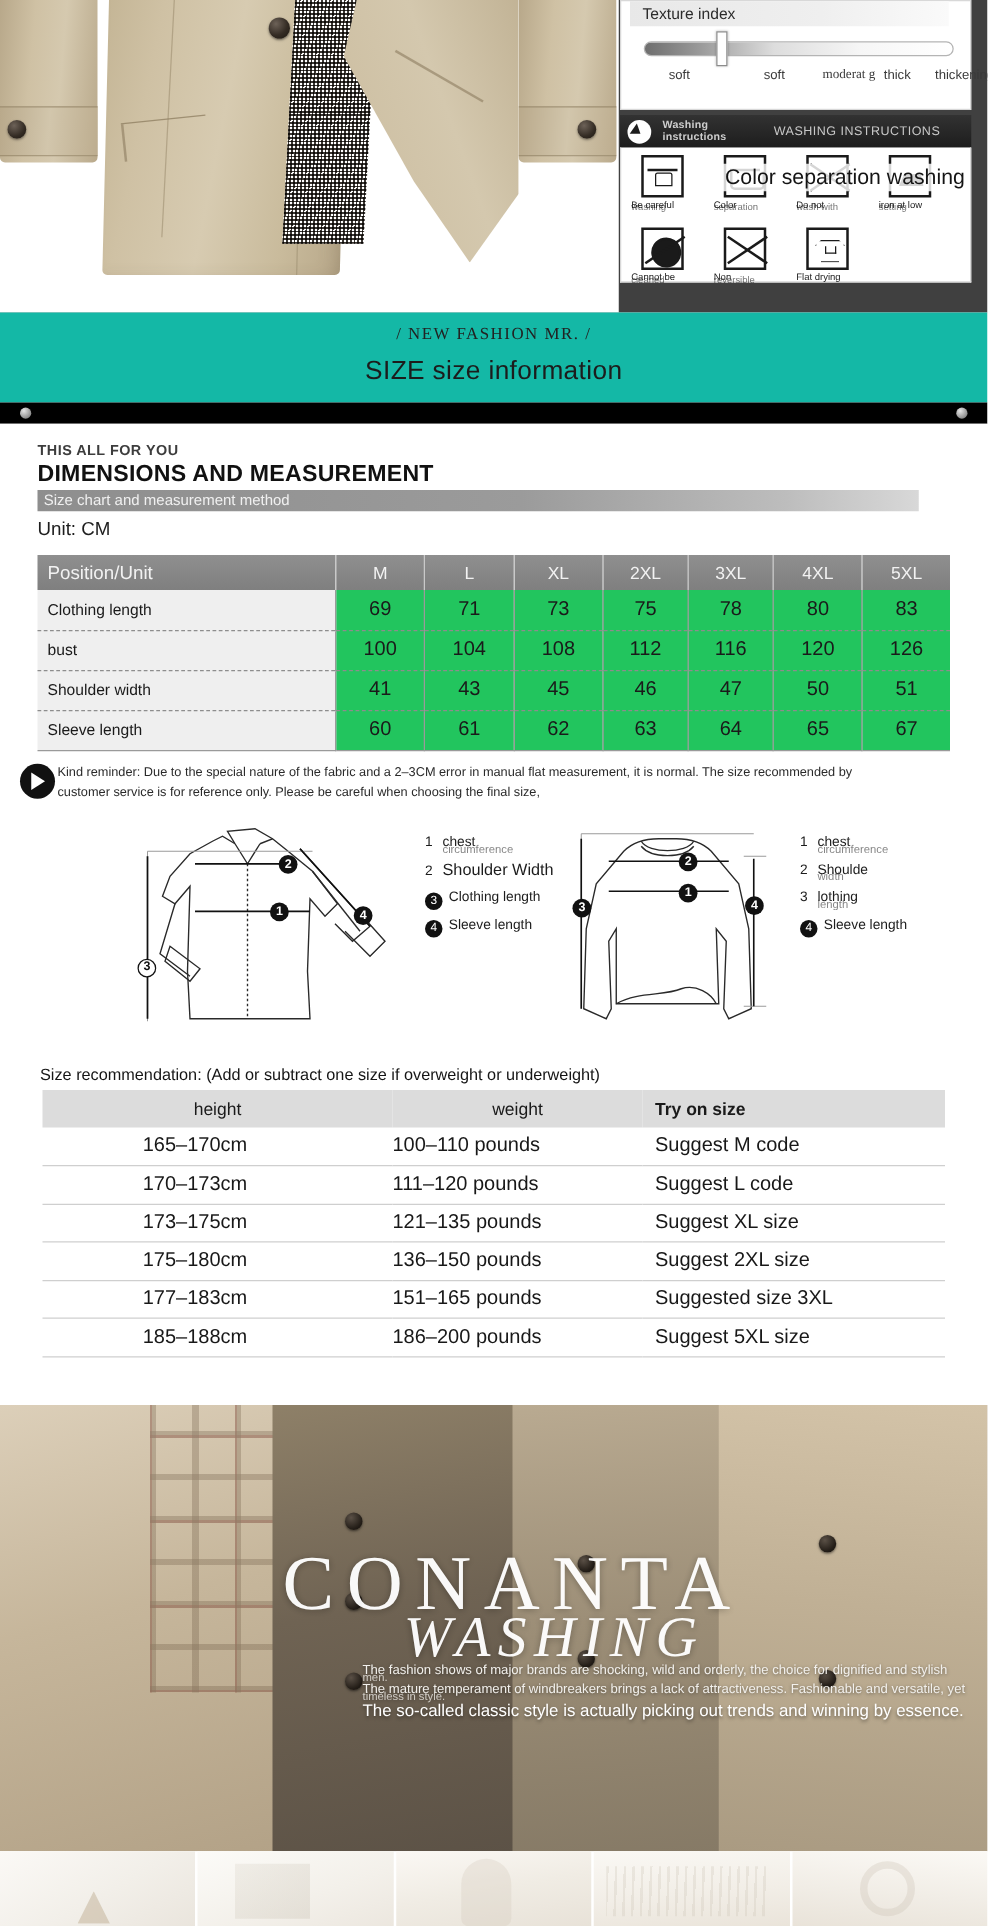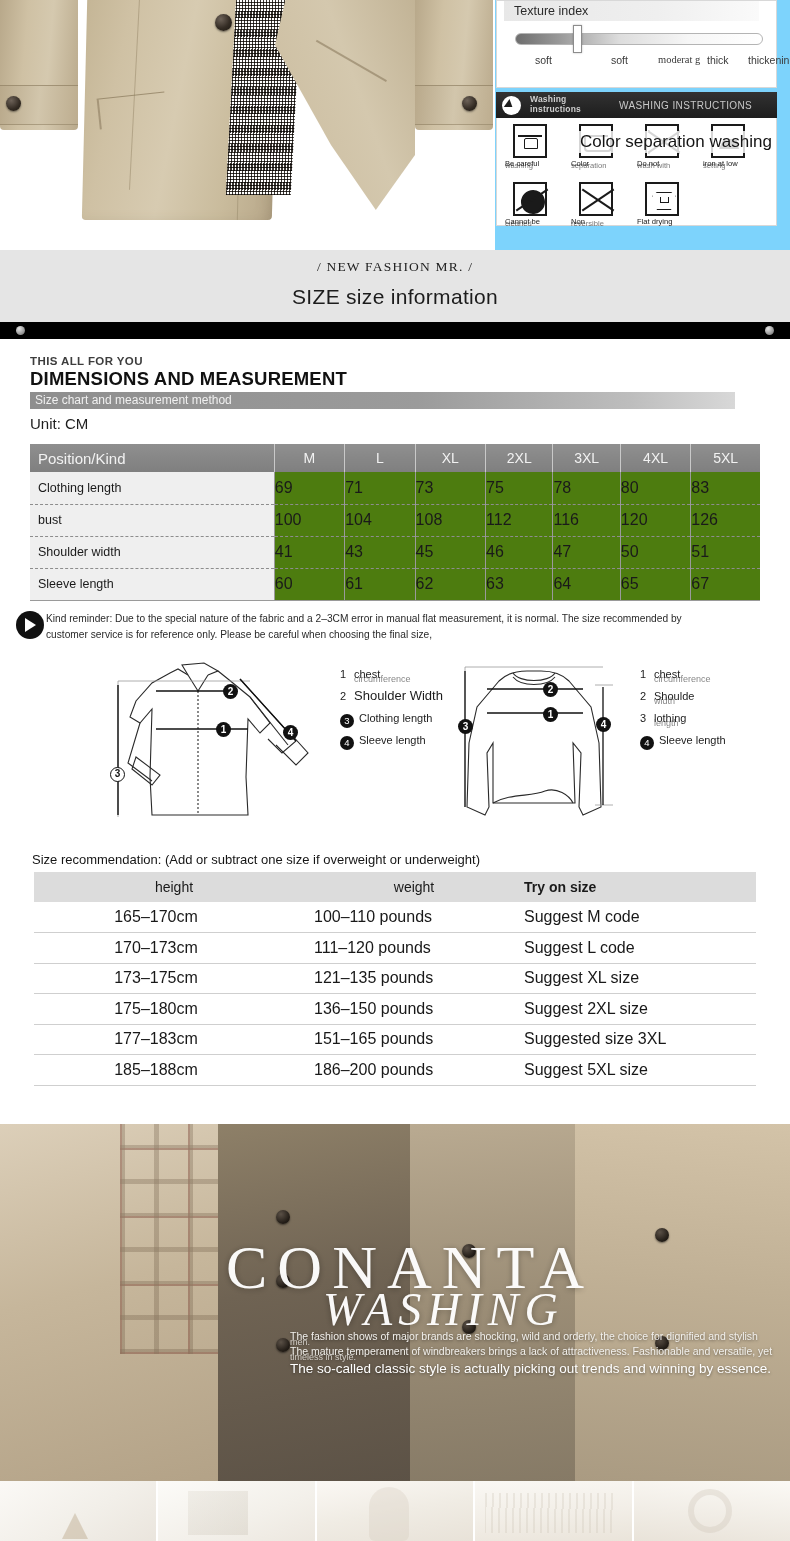--- a/index.html
+++ b/index.html
@@ -5,21 +5,21 @@
   * { box-sizing: border-box; margin: 0; padding: 0; }
   html, body {
     width: 790px; height: 1541px;
     background: #fff;
     font-family: "Liberation Sans", sans-serif;
     overflow: hidden;
   }
   .page { position: relative; width: 790px; height: 1541px; background:#fff; }
 
   
-  .top-section { position:relative; width:790px; height:250px; background:#7dd3fc; }
+  .top-section { position:relative; width:790px; height:250px; background:#404040; }
 
   
   .coat-photo { position:absolute; left:0; top:0; width:495px; height:250px; background:#fff; overflow:hidden; }
   .coat-body {
     position:absolute; left:85px; top:-40px; width:190px; height:260px;
     background:linear-gradient(100deg,#c3b494 0%,#cfc1a4 22%,#d7cbb1 50%,#c9bb9c 78%,#b8a88a 100%);
     border-radius:6px 10px 4px 4px;
     transform: skewX(-1.4deg);
     box-shadow: inset -8px 0 16px -8px rgba(120,105,80,.45);
   }
@@ -132,21 +132,21 @@
   .g-iron:before{content:"";position:absolute;left:6px;top:12px;width:20px;height:11px;background:#1a1a1a;clip-path:polygon(0% 100%,100% 100%,88% 10%,22% 10%);}
   .g-circ:before{content:"";position:absolute;left:6px;top:6px;width:20px;height:20px;border:2px solid #1a1a1a;border-radius:50%;}
   .g-dry:before{content:"";position:absolute;left:5px;top:8px;width:22px;height:16px;border:1.8px solid #1a1a1a;clip-path:polygon(0 24%,20% 0,80% 0,100% 24%,80% 30%,80% 100%,20% 100%,20% 30%);}
   .g-dry:after{content:"";position:absolute;left:13px;top:13px;width:7px;height:5px;border-left:1.6px solid #1a1a1a;border-right:1.6px solid #1a1a1a;border-bottom:1.6px solid #1a1a1a;}
   .overlay-caption {
     position:absolute; left:80px; top:13px; font-size:17px; color:#141414;
     background:rgba(255,255,255,.82); padding:1px 3px; white-space:nowrap; z-index:5;
   }
 
   
-  .title-block { position:absolute; left:0; top:250px; width:790px; height:72px; text-align:center; background:#e5e5e5; }
+  .title-block { position:absolute; left:0; top:250px; width:790px; height:72px; text-align:center; background:#14b8a6; }
   .title-sub { font-family:"Liberation Serif", serif; font-size:13.5px; letter-spacing:1.2px; color:#222; margin-top:9px; }
   .title-main { font-size:21px; color:#1c1c1c; margin-top:10px; letter-spacing:.3px; }
 
   
   .divider-bar { position:absolute; left:0; top:322px; width:790px; height:17px; background:#000; }
   .rivet { position:absolute; top:4px; width:9px; height:9px; border-radius:50%;
     background:radial-gradient(circle at 35% 30%,#e6e6e6,#9a9a9a 60%,#6a6a6a); }
   .rivet.l{left:16px;} .rivet.r{right:16px;}
 
   
@@ -163,23 +163,23 @@
 
   
   .size-table { position:absolute; left:30px; top:105px; width:730px; border-collapse:collapse; }
   .size-table th {
     background:linear-gradient(180deg,#8f8f8f,#7f7f7f);
     color:#f2f2f2; font-size:14px; font-weight:normal; height:28px;
     border-right:1px solid #c9c9c9; text-align:center;
   }
   .size-table th:first-child { text-align:left; padding-left:8px; font-size:15px; }
   .size-table td {
-    height:32px; text-align:left; font-size:16px; color:#1a1a1a;
+    height:32px; text-align:center; font-size:16px; color:#1a1a1a;
     border-right:1px solid #9a9a9a; border-bottom:1px dashed #8d8d8d;
-    background:#4d7c0f;
+    background:#22c55e;
   }
   .size-table td:first-child { text-align:left; padding-left:8px; font-size:12.5px; background:#efefef; }
   .size-table tr:last-child td { border-bottom:1px solid #9a9a9a; }
   .size-table td:last-child,.size-table th:last-child { border-right:none; }
 
   .reminder {
     position:absolute; left:46px; top:272px; width:660px;
     font-size:10.2px; line-height:16px; color:#2a2a2a;
   }
   .reminder-badge {
@@ -394,21 +394,21 @@
     <div class="dims-h1">DIMENSIONS AND MEASUREMENT</div>
     <div class="dims-strip">
       <span>Size chart and measurement method</span>
     </div>
     <div class="dims-unit">Unit: CM</div>
     <div class="watermark"></div>
 
     <table class="size-table">
       <thead>
         <tr>
-          <th>Position/Kind</th>
+          <th>Position/Unit</th>
           <th>M</th>
           <th>L</th>
           <th>XL</th>
           <th>2XL</th>
           <th>3XL</th>
           <th>4XL</th>
           <th>5XL</th>
         </tr>
       </thead>
       <tbody>

